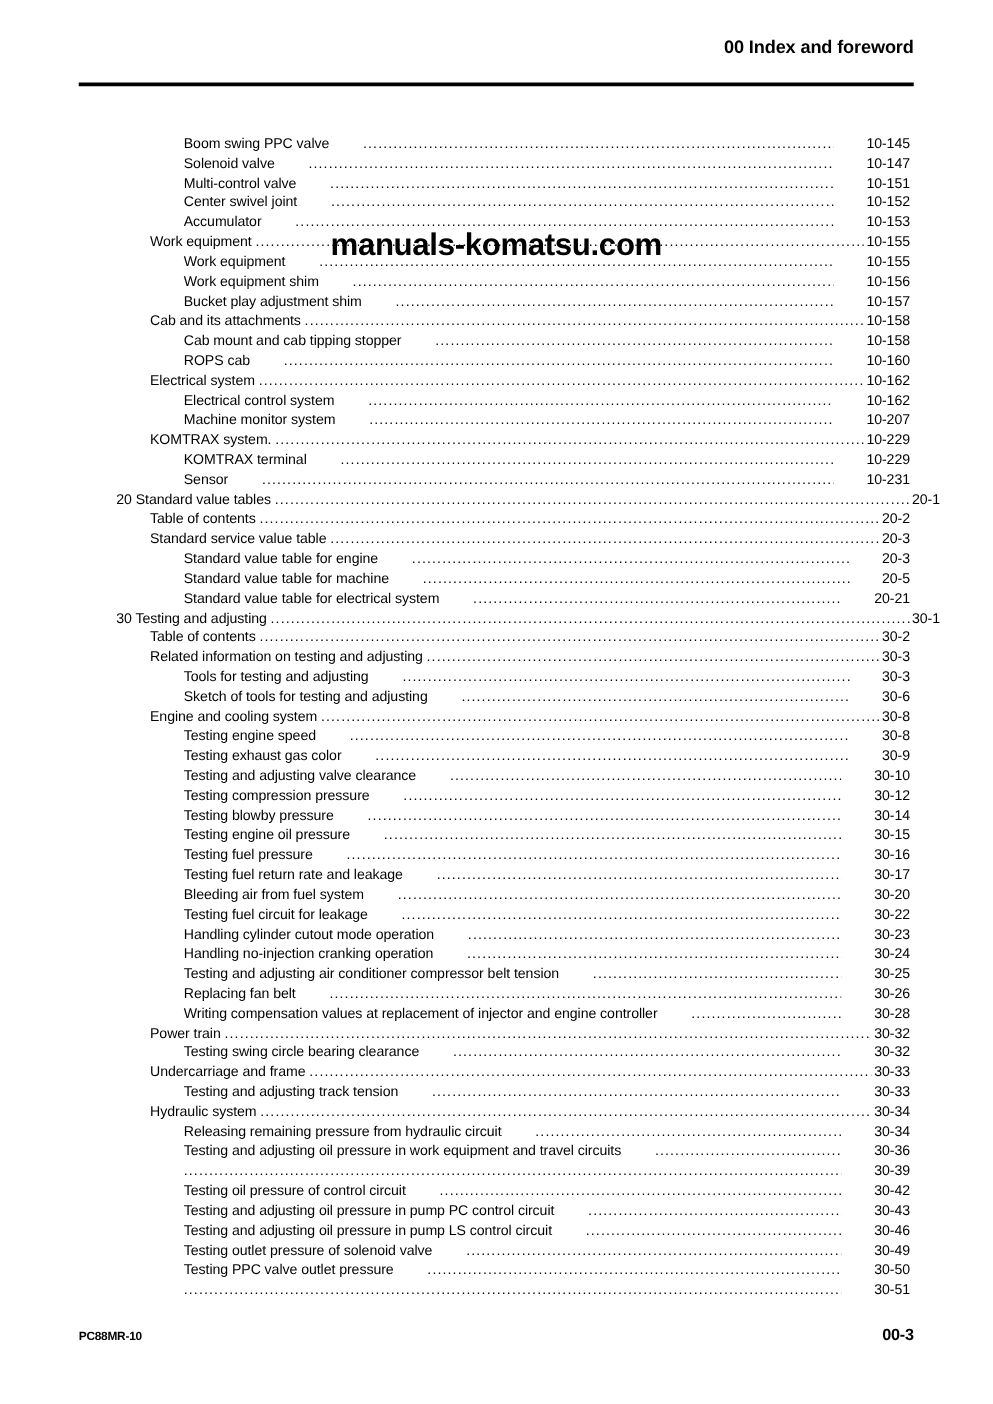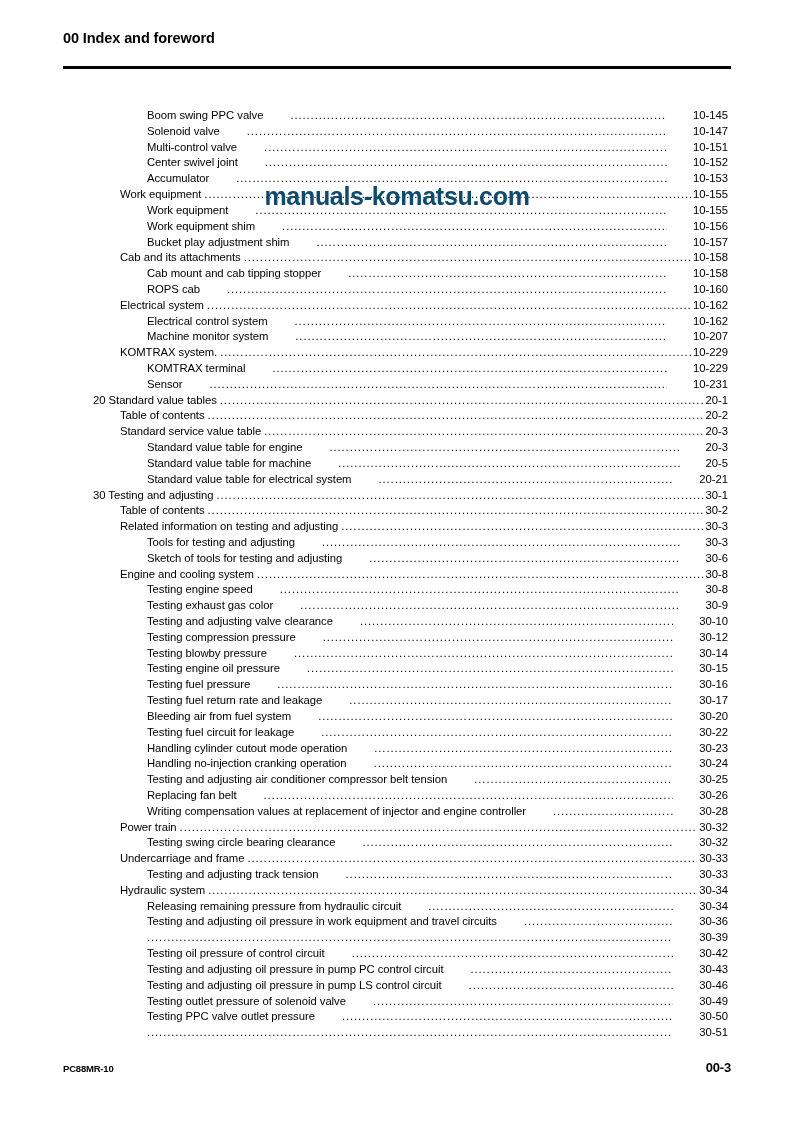--- a/index.html
+++ b/index.html
@@ -18,21 +18,21 @@
     overflow: hidden;
     box-sizing: border-box;
   }
 
   
   .header {
     position: absolute;
     left: 63px;
     top: 30px;
     width: 668px;
-    text-align: left;
+    text-align: right;
   }
   .header-title {
     font-size: 14.5px;
     font-weight: bold;
     letter-spacing: -0.1px;
     line-height: 17px;
     white-space: nowrap;
   }
   .header-sub {
     font-size: 9.5px;
@@ -86,21 +86,21 @@
     color: #000;
   }
   .toc-row .pagenum {
     flex: 0 0 auto;
     text-align: right;
     padding-left: 2px;
     letter-spacing: -0.05px;
   }
 
   
-  .lvl-1 { padding-left: 93px; padding-right: 66px; }
+  .lvl-1 { padding-left: 93px; padding-right: 42px; }
   .lvl-2 { padding-left: 120px; padding-right: 66px; }
   .lvl-3 { padding-left: 147px; padding-right: 66px; gap: 24px; }
 
   
   .watermark {
     position: absolute;
     left: 0;
     top: 182px;
     width: 794px;
     text-align: center;
@@ -433,20 +433,20 @@
         <span class="label">Testing PPC valve outlet pressure</span>
         <span class="leader"></span>
         <span class="pagenum">30-50</span>
       </div>
       <div class="toc-row lvl-3">
         <span class="leader"></span>
         <span class="pagenum">30-51</span>
       </div>
     </div>
 
-  <div class="watermark" style="color: #0c4a6e;">manuals-komatsu.com</div>
+  <div class="watermark" style="color: #000000;">manuals-komatsu.com</div>
 
   <div class="footer">
     <div class="footer-left">PC88MR-10</div>
     <div class="footer-right">00-3</div>
   </div>
 
 </div>
 
 </body></html>

